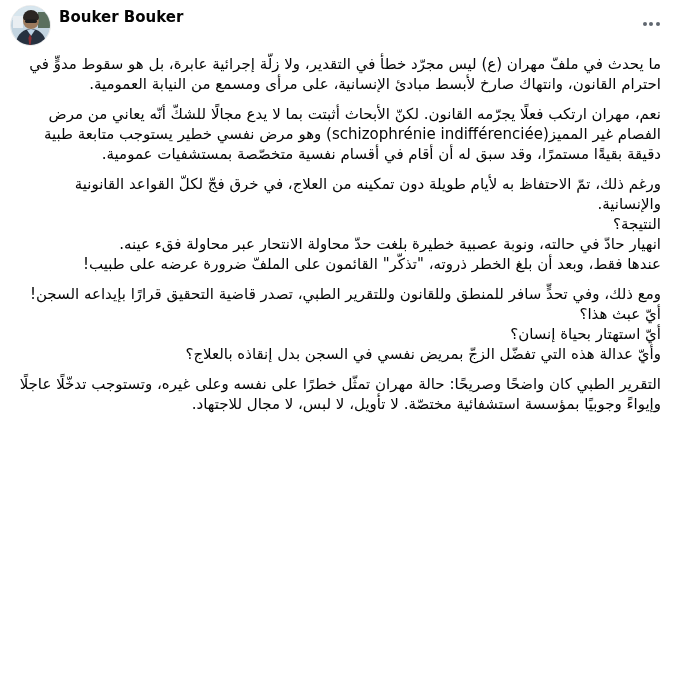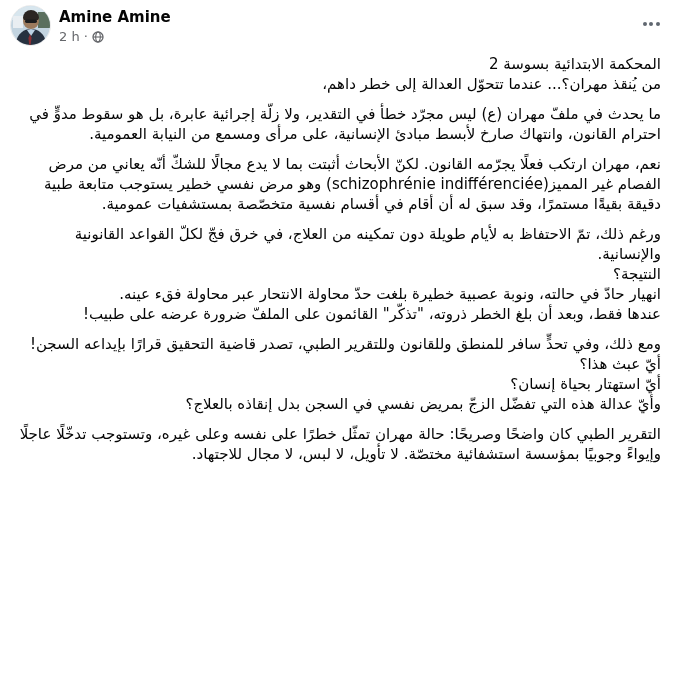--- a/index.html
+++ b/index.html
@@ -104,45 +104,32 @@
         <circle cx="20" cy="15" r="8" fill="#9c7a5d"></circle>
         <path d="M12 12 a8 8 0 0 1 16 0 l-1 2 H13 Z" fill="#2b2623"></path>
         <rect x="14" y="13.5" width="12" height="3.4" rx="1.6" fill="#1c1c1e"></rect>
         <path d="M4 40 C6 27 13 23 20 23 C27 23 34 27 36 40 Z" fill="#27313f"></path>
         <path d="M16 24 L20 30 L24 24 L20 23 Z" fill="#bcd2e4"></path>
         <path d="M19 28 l1.6 4 -1.2 8 h-1 l-1 -8 Z" fill="#8c2f33"></path>
       </svg>
     </div>
 
     <div class="header-info">
-      <div class="author">Amine Amine</div>
-      <div class="meta">
-        <span>2 h</span>
-        <span>·</span>
-        <span class="globe">
-          <svg width="12" height="12" viewBox="0 0 12 12">
-            <circle cx="6" cy="6" r="5" fill="none" stroke="#65676B" stroke-width="1.3"></circle>
-            <ellipse cx="6" cy="6" rx="2.3" ry="5" fill="none" stroke="#65676B" stroke-width="1.1"></ellipse>
-            <line x1="1" y1="6" x2="11" y2="6" stroke="#65676B" stroke-width="1.1"></line>
-          </svg>
-        </span>
-      </div>
+      <div class="author">Bouker Bouker</div>
     </div>
 
     <div class="menu-btn">
       <i></i>
       <i></i>
       <i></i>
     </div>
 
   </div>
 
   <div class="post-body" id="post-body" dir="rtl">
-      <div class="post-paragraph">المحكمة الابتدائية بسوسة 2
-من يُنقذ مهران؟... عندما تتحوّل العدالة إلى خطر داهم،</div>
       <div class="post-paragraph">ما يحدث في ملفّ مهران (ع) ليس مجرّد خطأ في التقدير، ولا زلّة إجرائية عابرة، بل هو سقوط مدوٍّ في احترام القانون، وانتهاك صارخ لأبسط مبادئ الإنسانية، على مرأى ومسمع من النيابة العمومية.</div>
       <div class="post-paragraph">نعم، مهران ارتكب فعلًا يجرّمه القانون. لكنّ الأبحاث أثبتت بما لا يدع مجالًا للشكّ أنّه يعاني من مرض الفصام غير المميز(schizophrénie indifférenciée) وهو مرض نفسي خطير يستوجب متابعة طبية دقيقة بقيةًا مستمرًا، وقد سبق له أن أقام في أقسام نفسية متخصّصة بمستشفيات عمومية.</div>
       <div class="post-paragraph">ورغم ذلك، تمّ الاحتفاظ به لأيام طويلة دون تمكينه من العلاج، في خرق فجّ لكلّ القواعد القانونية والإنسانية.
 النتيجة؟
 انهيار حادّ في حالته، ونوبة عصبية خطيرة بلغت حدّ محاولة الانتحار عبر محاولة فقء عينه.
 عندها فقط، وبعد أن بلغ الخطر ذروته، "تذكّر" القائمون على الملفّ ضرورة عرضه على طبيب!</div>
       <div class="post-paragraph">ومع ذلك، وفي تحدٍّ سافر للمنطق وللقانون وللتقرير الطبي، تصدر قاضية التحقيق قرارًا بإيداعه السجن!
 أيّ عبث هذا؟
 أيّ استهتار بحياة إنسان؟
 وأيّ عدالة هذه التي تفضّل الزجّ بمريض نفسي في السجن بدل إنقاذه بالعلاج؟</div>

